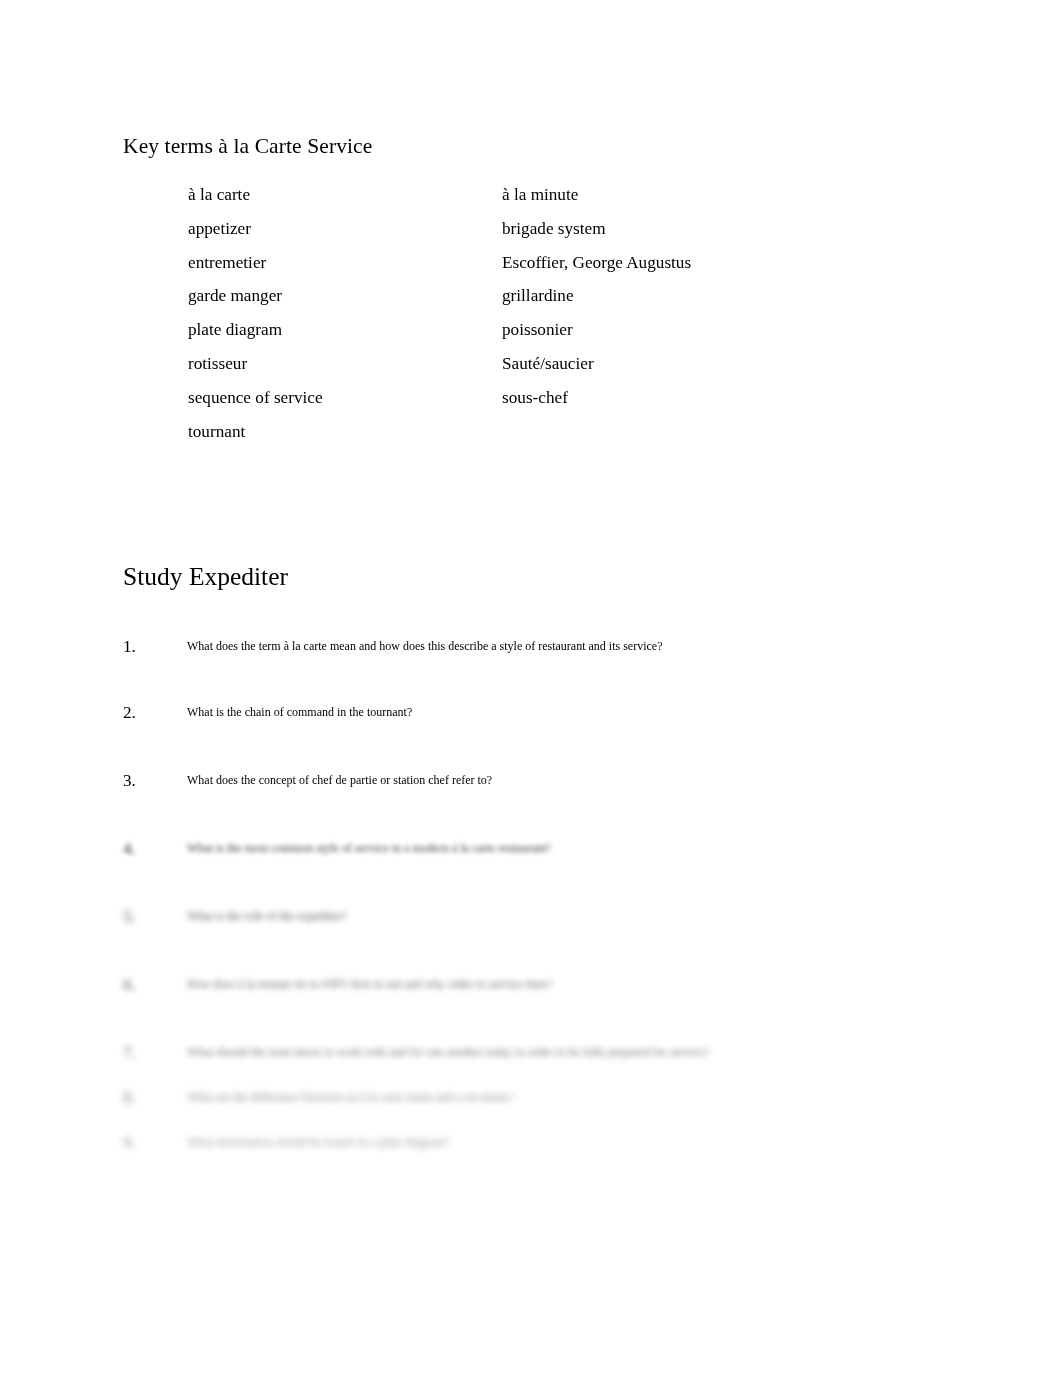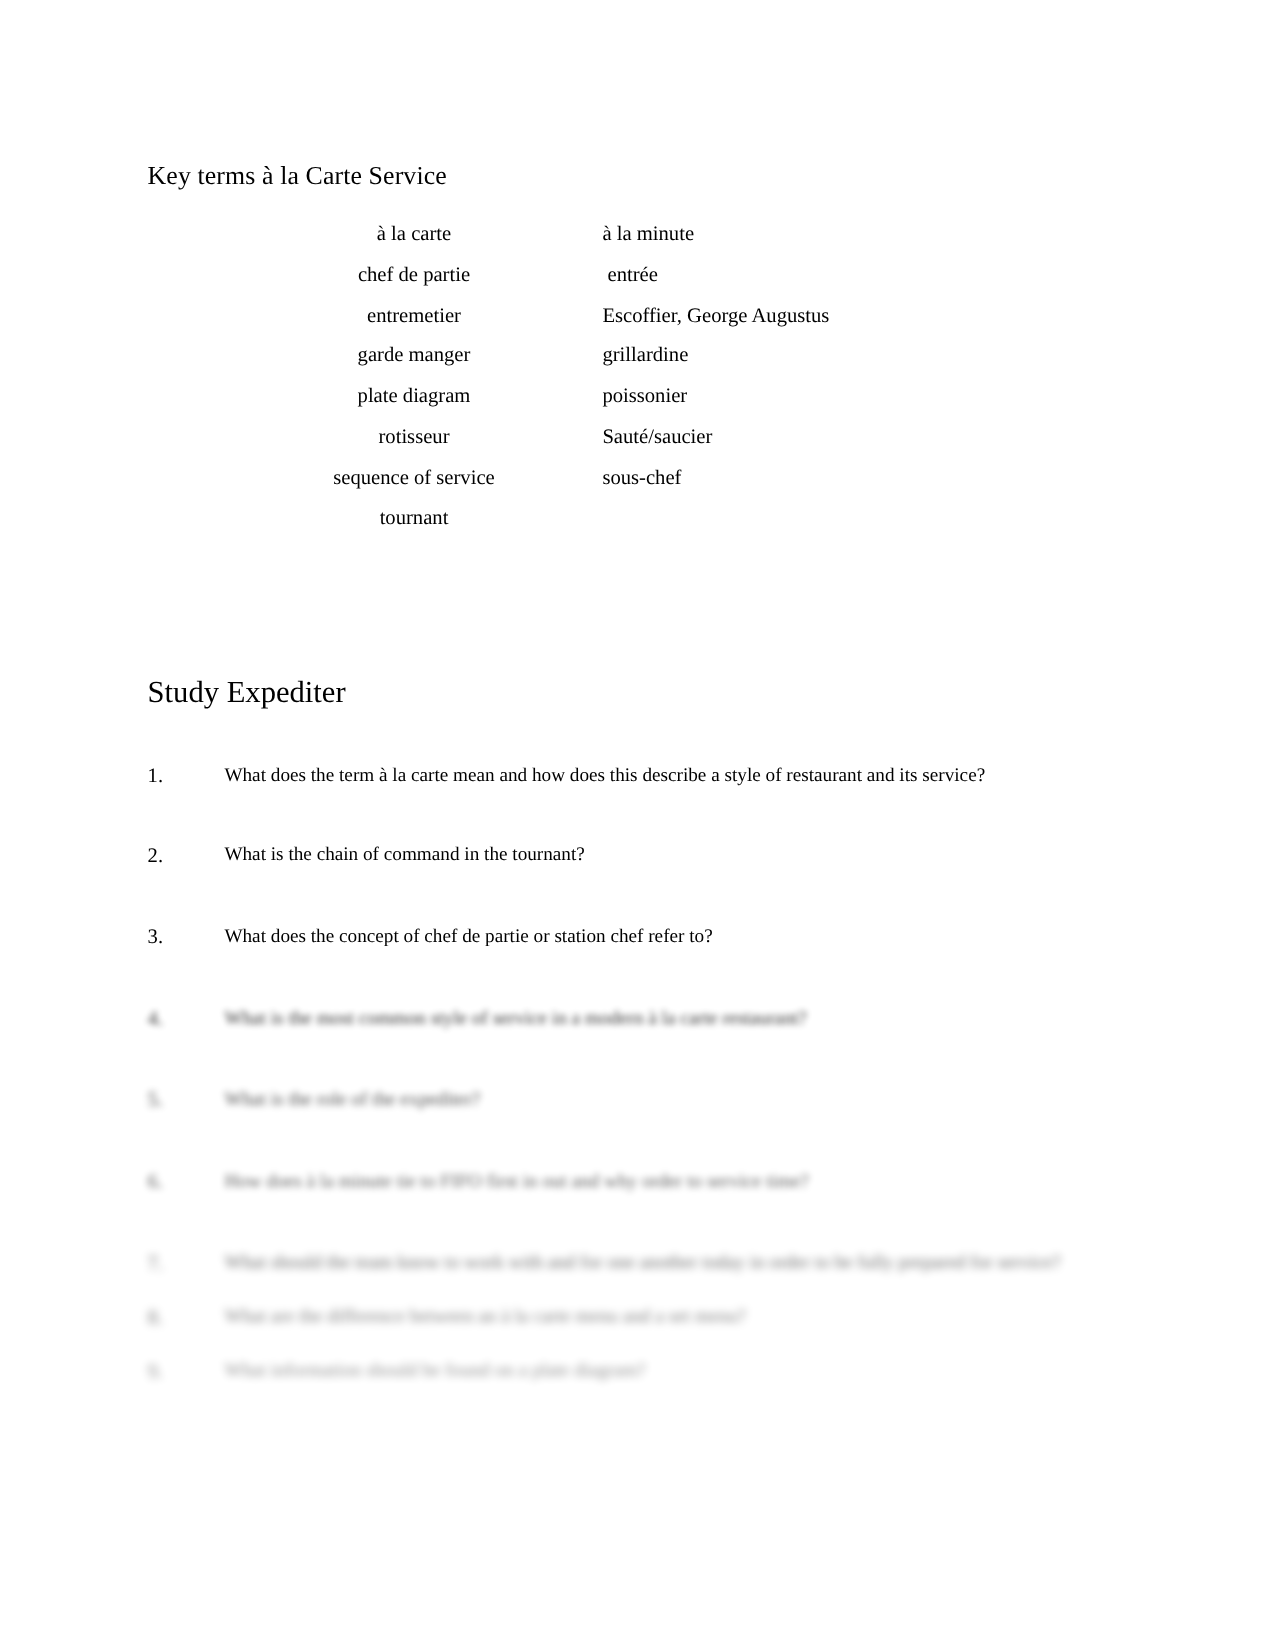--- a/index.html
+++ b/index.html
@@ -37,21 +37,21 @@
     width: 700px;
     border-collapse: collapse;
   }
   .terms-table td {
     font-size: 17.2px;
     line-height: 1.0;
     padding: 0 0 16.6px 0;
     vertical-align: top;
     white-space: pre;
   }
-  .terms-table td.col1 { width: 314px; text-align: center; }
+  .terms-table td.col1 { width: 314px; }
   .terms-table td.col2 { width: 386px; }
 
   .section-title {
     position: absolute;
     left: 123px;
     top: 562px;
     font-size: 25.5px;
     line-height: 1.2;
     white-space: nowrap;
   }
@@ -65,21 +65,21 @@
     display: flex;
     align-items: flex-start;
   }
   .q-num {
     width: 64px;
     flex: 0 0 64px;
     font-size: 17.2px;
     line-height: 23px;
   }
   .q-text {
-    font-size: 16px;
+    font-size: 12px;
     line-height: 23px;
     flex: 1 1 auto;
   }
   
   .blur1 { filter: blur(2.6px); opacity: 0.82; }
   .blur2 { filter: blur(3.0px); opacity: 0.72; }
   .blur3 { filter: blur(3.2px); opacity: 0.66; }
   .blur4 { filter: blur(3.4px); opacity: 0.60; }
   .blur5 { filter: blur(3.5px); opacity: 0.52; }
   .blur6 { filter: blur(3.6px); opacity: 0.45; }
@@ -91,22 +91,22 @@
 
   <div class="doc-title">Key terms à la Carte Service</div>
 
   <table class="terms-table">
     <tbody>
       <tr>
         <td class="col1">à la carte</td>
         <td class="col2">à la minute</td>
       </tr>
       <tr>
-        <td class="col1">chef de partie</td>
-        <td class="col2"> entrée</td>
+        <td class="col1">appetizer</td>
+        <td class="col2">brigade system</td>
       </tr>
       <tr>
         <td class="col1">entremetier</td>
         <td class="col2">Escoffier, George Augustus</td>
       </tr>
       <tr>
         <td class="col1">garde manger</td>
         <td class="col2">grillardine</td>
       </tr>
       <tr>

